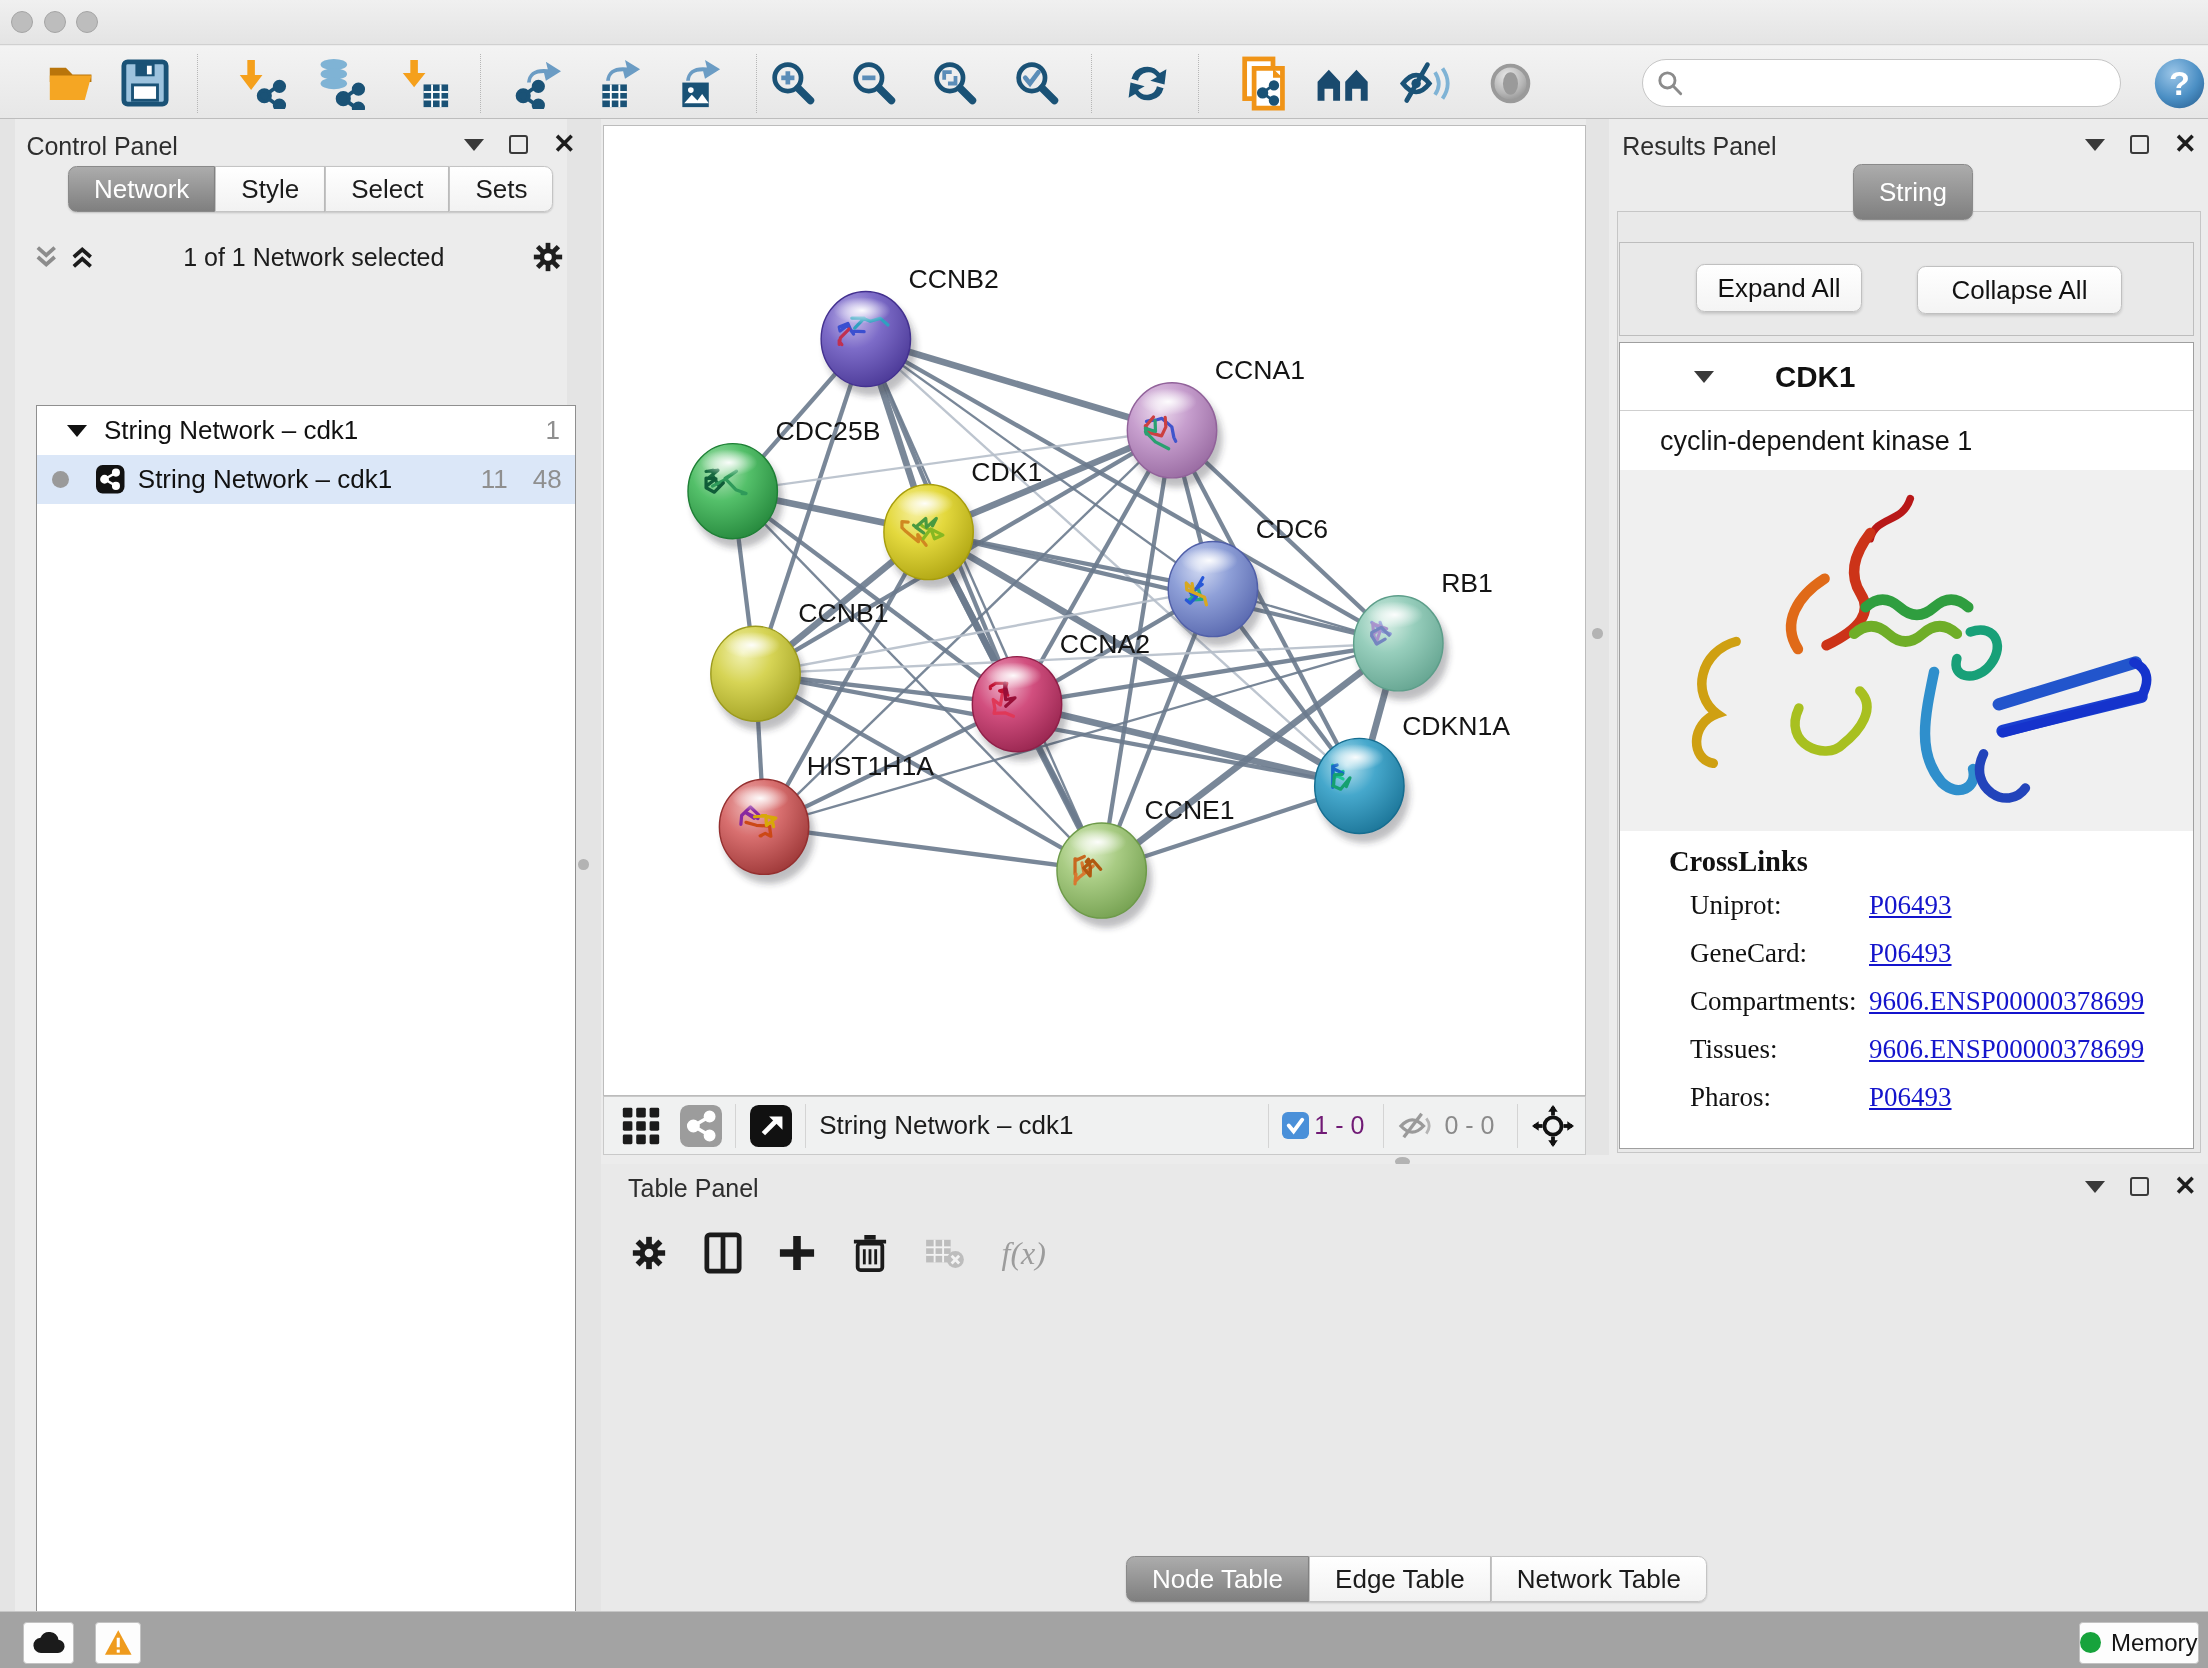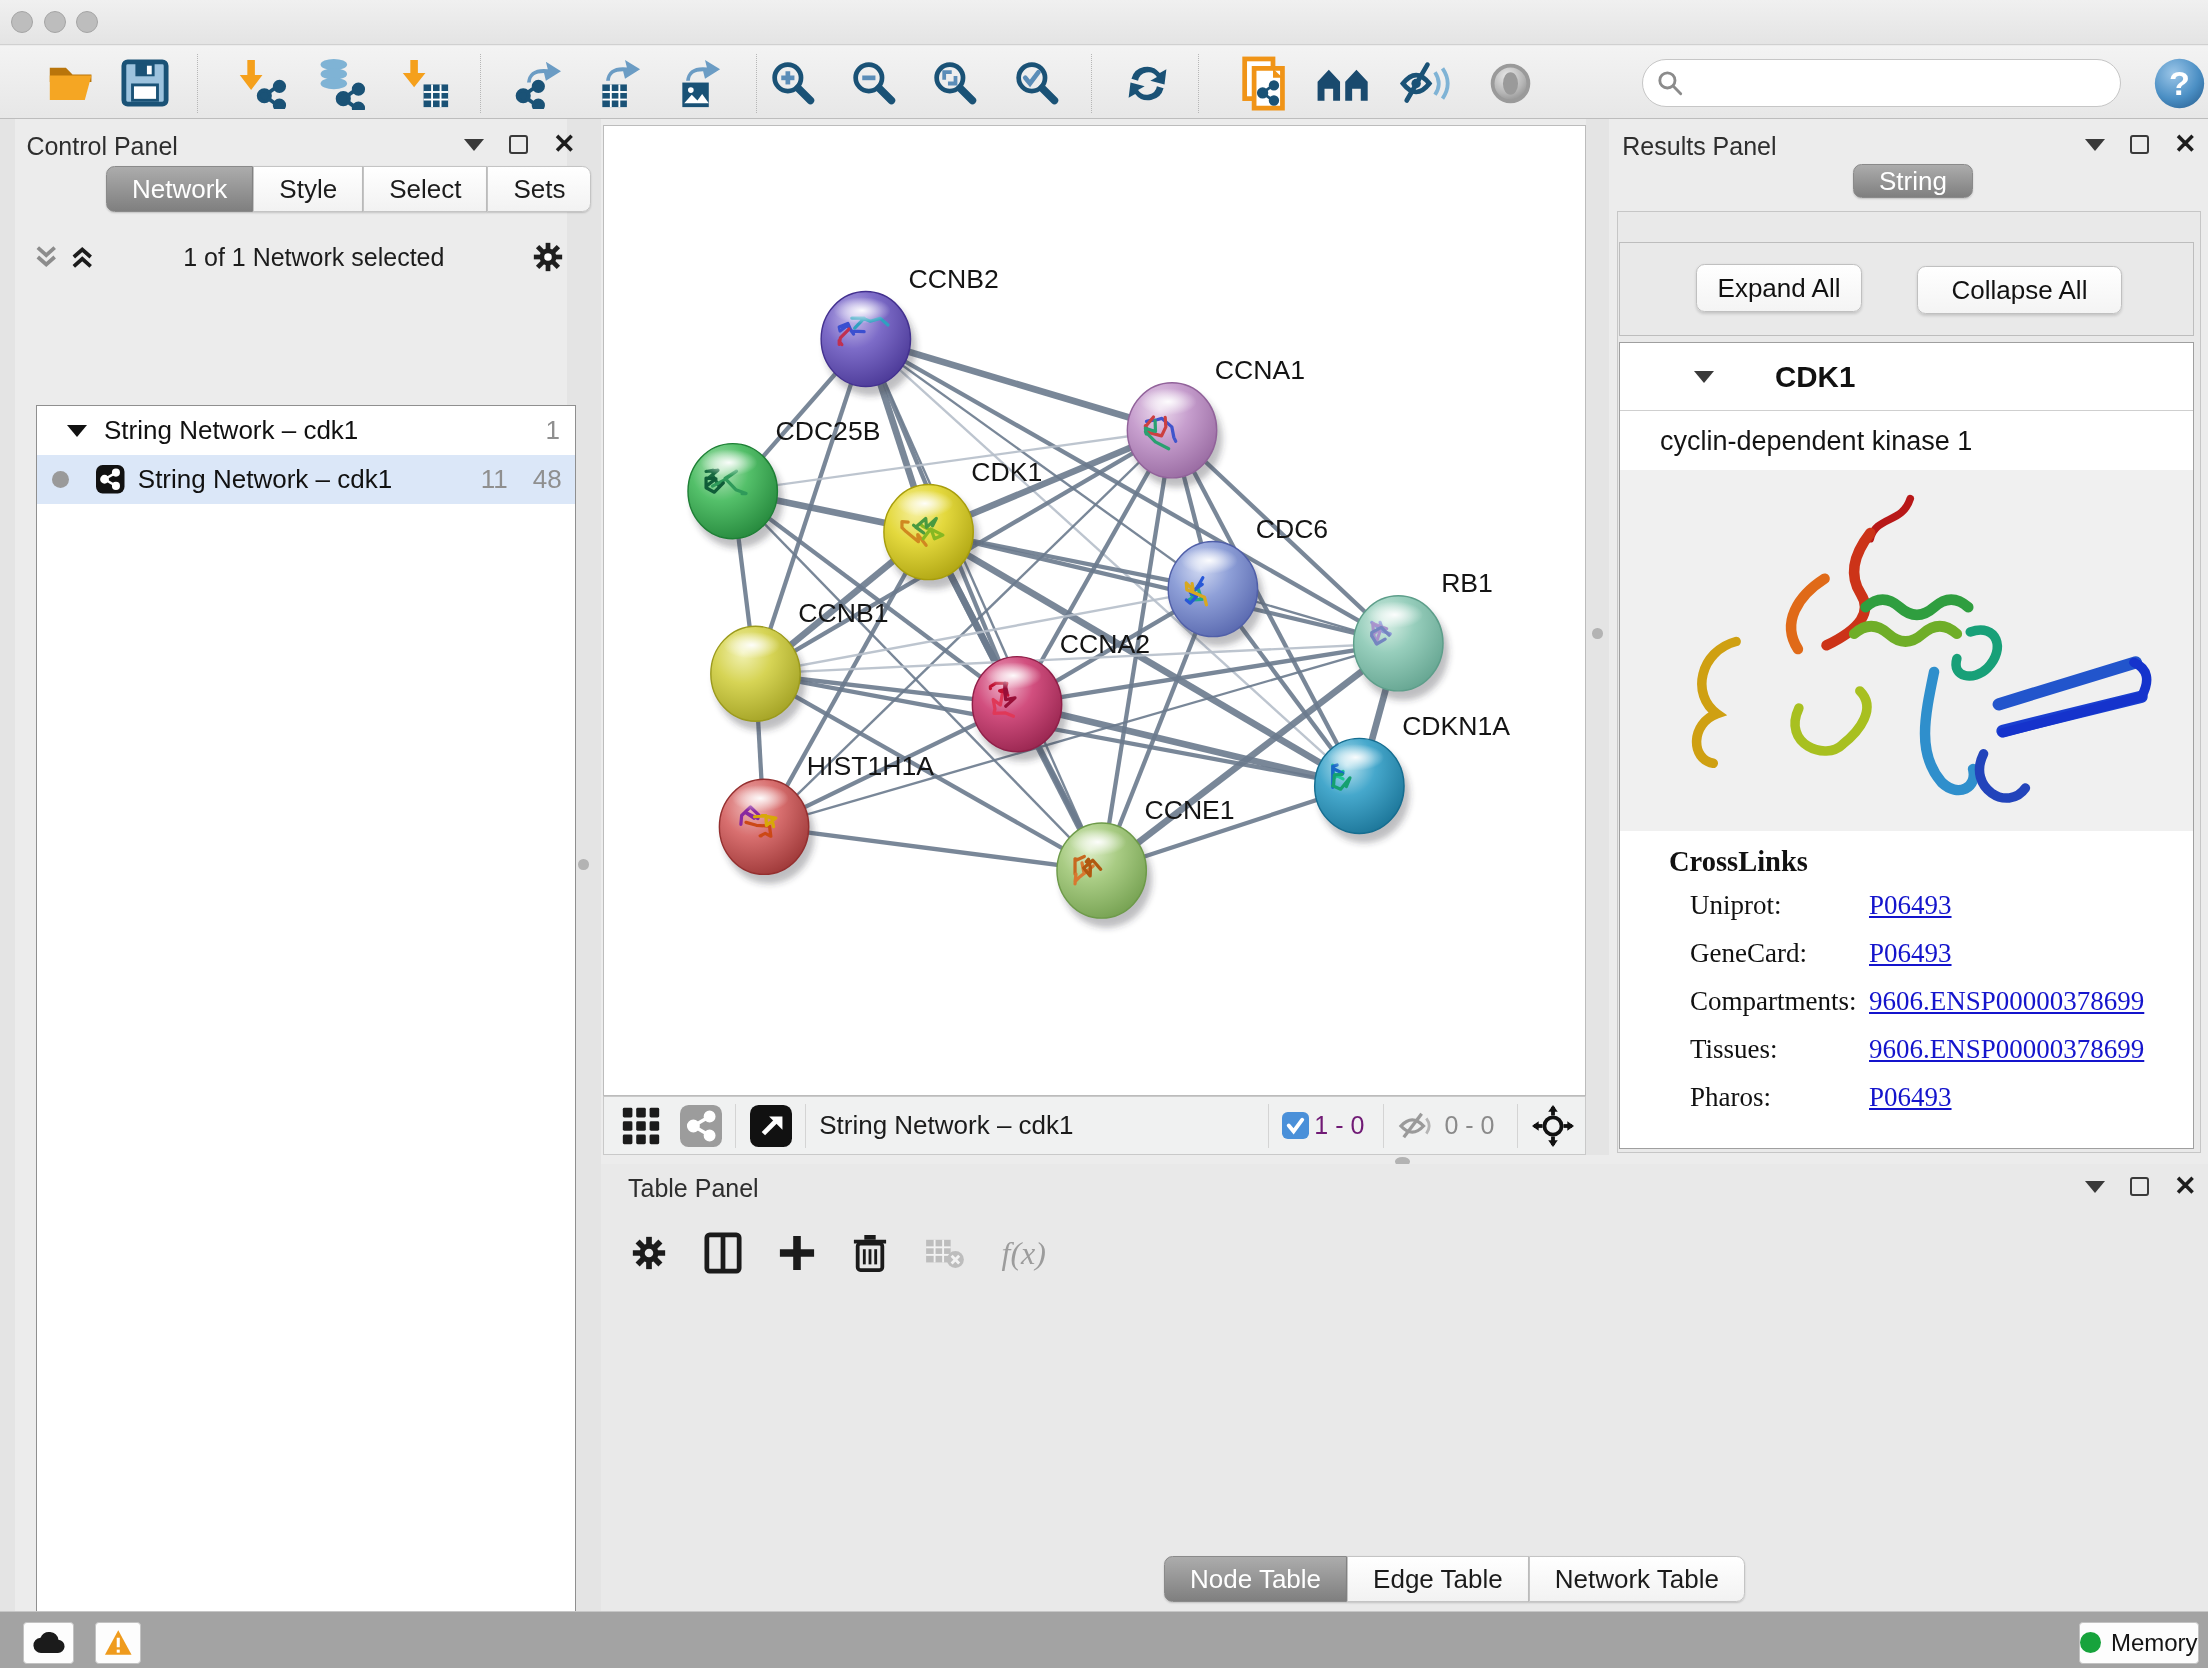--- a/index.html
+++ b/index.html
@@ -26,21 +26,21 @@
   
   .panel-title { font-size:25px; color:#2e2e2e; }
   .pctl { display:flex; gap:25px; align-items:center; }
   .tri-down { width:0; height:0; border-left:10.5px solid transparent; border-right:10.5px solid transparent; border-top:12.4px solid #3a3a3a; }
   .float-sq { width:19px; height:19px; border:2.9px solid #3a3a3a; border-radius:2.9px; }
   .close-x { font-size:27px; font-weight:bold; color:#1e1e1e; line-height:19px; }
 
   .seg { height:46px; padding:0 25px; display:flex; align-items:center; justify-content:center;
     background:linear-gradient(#ffffff,#f2f2f2); border:1px solid #c4c4c4; font-size:26px; color:#1b1b1b;
     box-shadow:0 1px 1.9px rgba(0,0,0,.18); }
-  .seg.first { border-radius:8.6px 0 0 8.6px;margin-left:38px; }
+  .seg.first { border-radius:8.6px 0 0 8.6px; }
   .seg.last { border-radius:0 8.6px 8.6px 0; }
   .seg.active { background:linear-gradient(#acacac,#7f7f7f); color:#fff; border-color:#8a8a8a; }
   .seg.solo { border-radius:8.6px; }
 
   
   #control-panel { left:15px; top:124px; width:552px; height:1470px; }
   #cp-box { left:21px; top:281px; width:540px; height:1296px; background:#fff; border:1.9px solid #8f8f8f; }
   .tree-row { display:flex; align-items:center; height:49px; font-size:26px; color:#111; }
   .cnt { color:#8f8f8f; }
 
@@ -633,21 +633,21 @@
   <div id="results-panel" class="abs">
     <div class="abs" style="left:13.3px;top:7.6px"><span class="panel-title">Results Panel</span></div>
     <div class="abs pctl" style="left:476px;top:11.4px">
       <div class="tri-down"></div>
       <div class="float-sq"></div>
       <div class="close-x">✕</div>
     </div>
   </div>
   <div id="rp-outer" class="abs"></div>
   <div class="abs" style="left:1853px;top:164px">
-    <div class="seg solo active" style="height:34px">String</div>
+    <div class="seg solo active" style="height:56px">String</div>
   </div>
   <div id="rp-btnbox" class="abs">
     <div class="rp-btn abs" style="left:76px;top:21px;width:166px">Expand All</div>
     <div class="rp-btn abs" style="left:297px;top:23px;width:205px">Collapse All</div>
   </div>
   <div id="rp-card" class="abs">
     <div style="height:68px;display:flex;align-items:center;border-bottom:1.9px solid #cfcfcf">
       <div class="tri-down" style="margin:0 61px 0 74px"></div>
       <span style="font-size:29.5px;font-weight:bold;color:#111">CDK1</span>
     </div>

